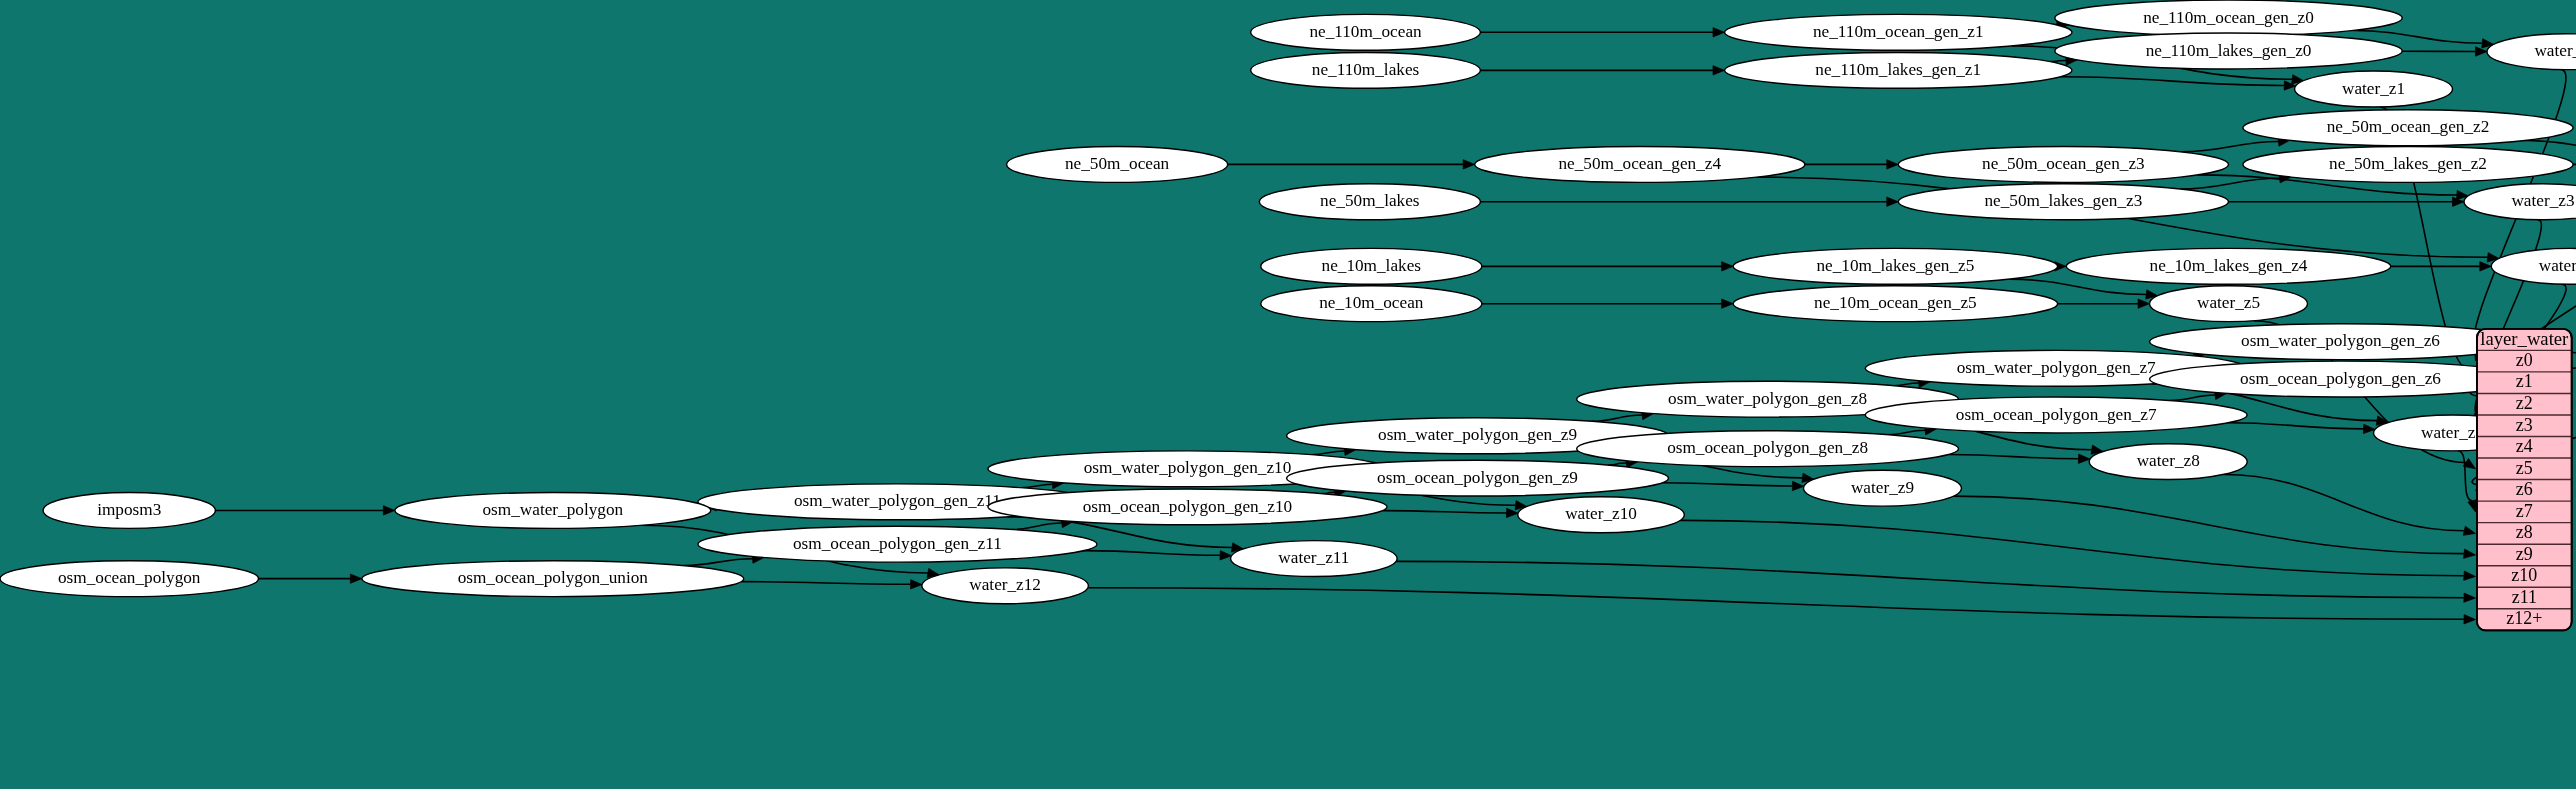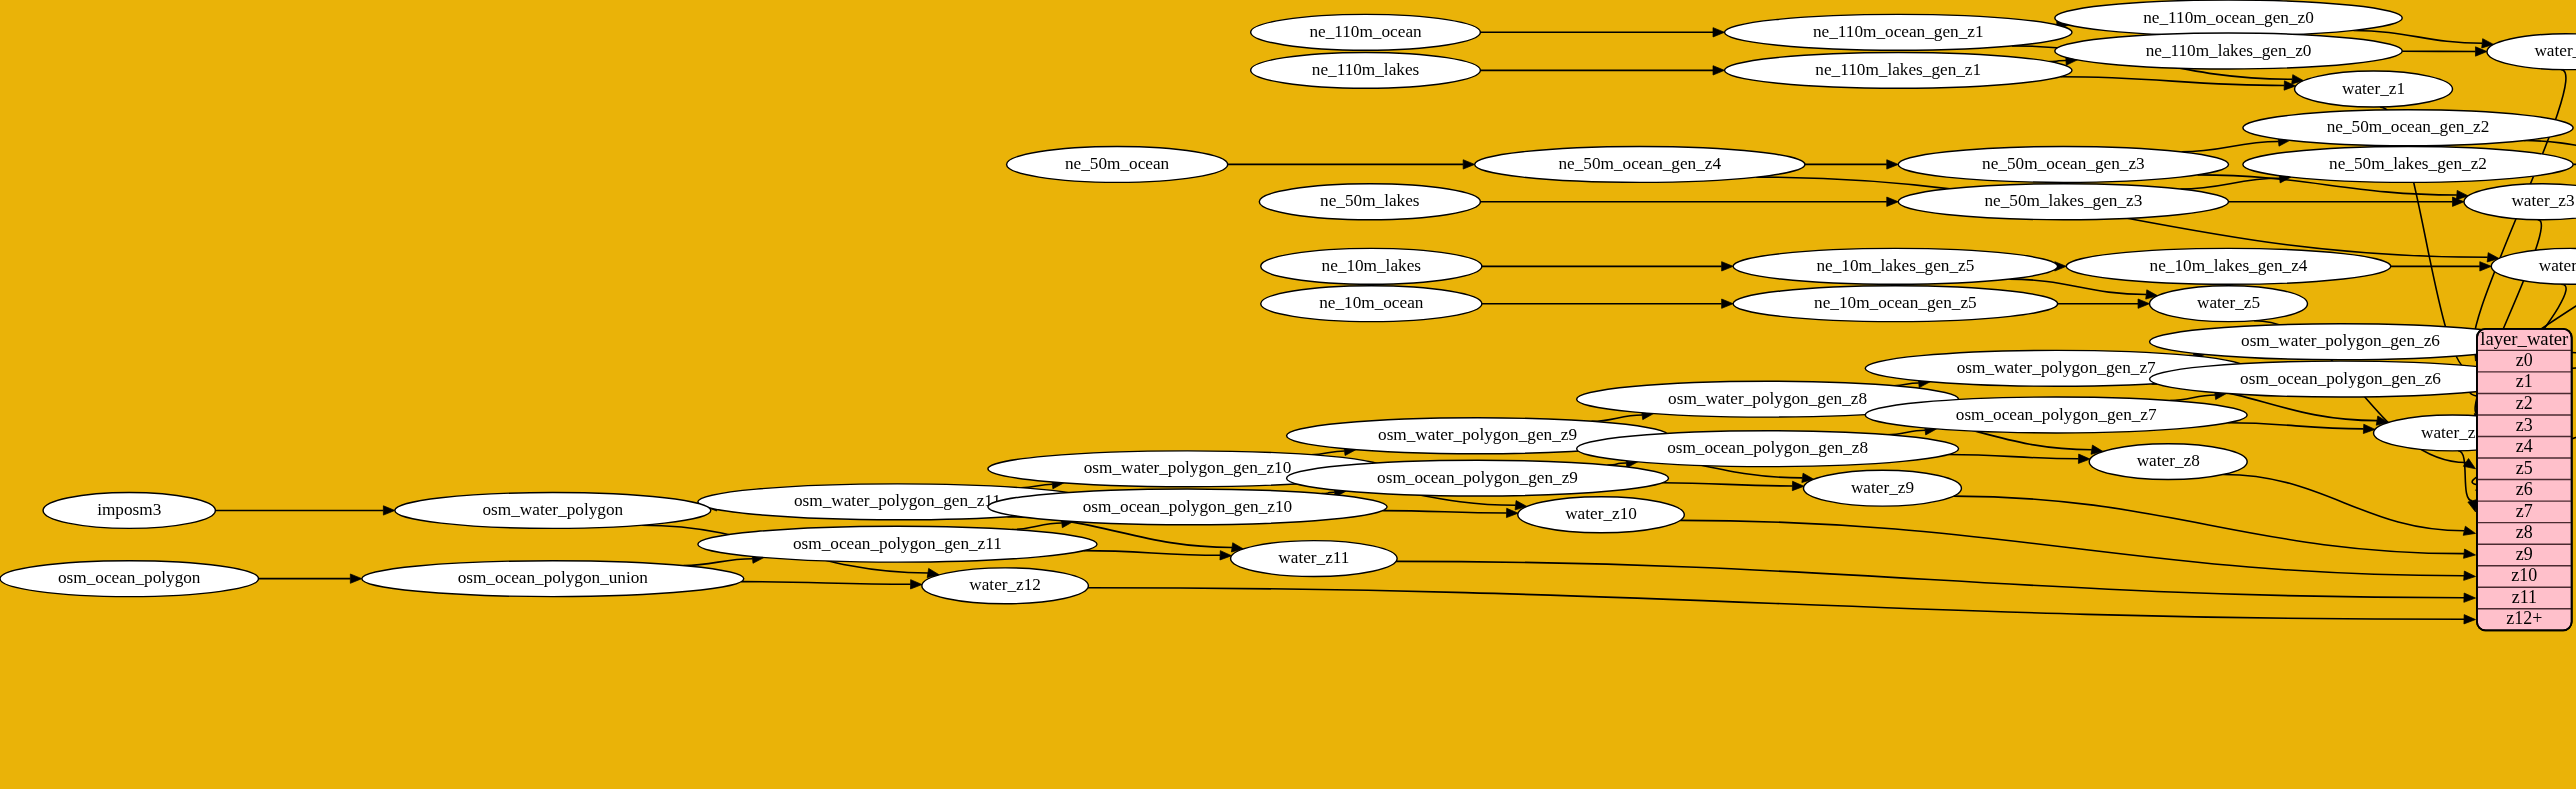--- a/index.html
+++ b/index.html
@@ -4,21 +4,21 @@
 <style>
   html, body {
     margin: 0;
     padding: 0;
     background: #ffffff;
   }
   #canvas {
     position: relative;
     width: 2576px;
     height: 789px;
-    background: #eab308;
+    background: #0f766e;
     overflow: hidden;
     font-family: "Liberation Serif", "DejaVu Serif", serif;
   }
   svg#graph {
     position: absolute;
     left: 0;
     top: 0;
     width: 2576px;
     height: 789px;
   }

